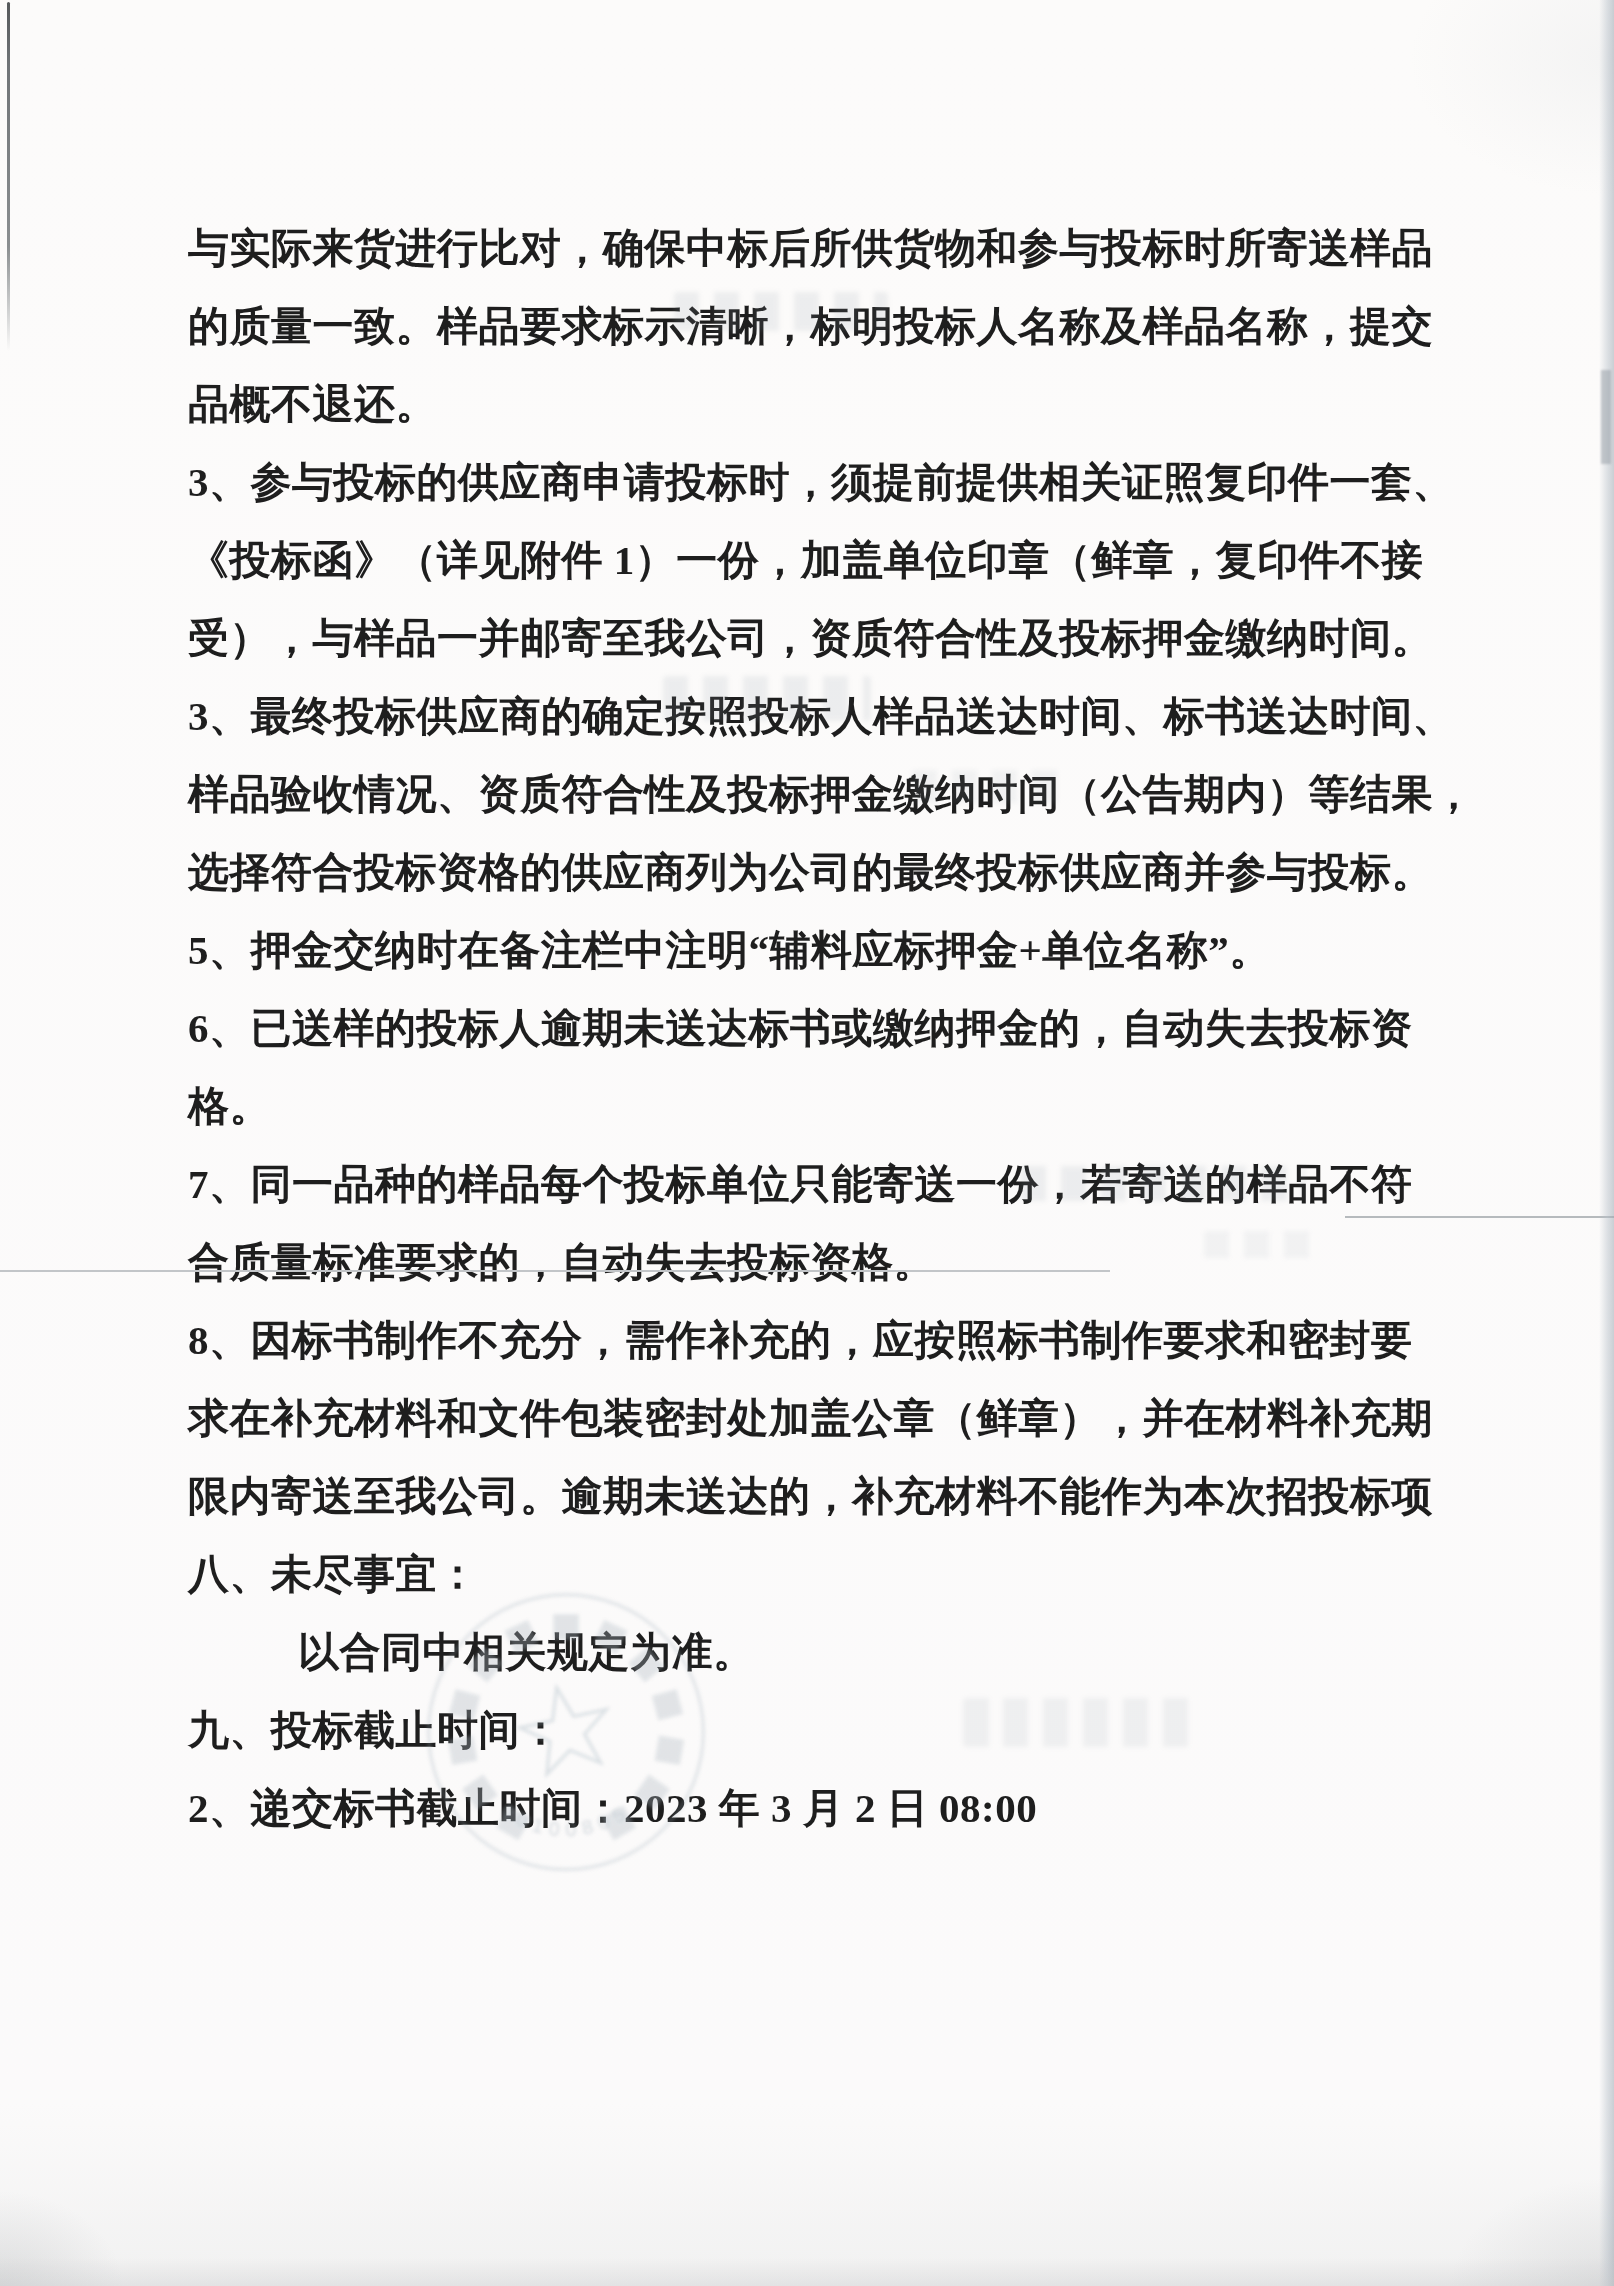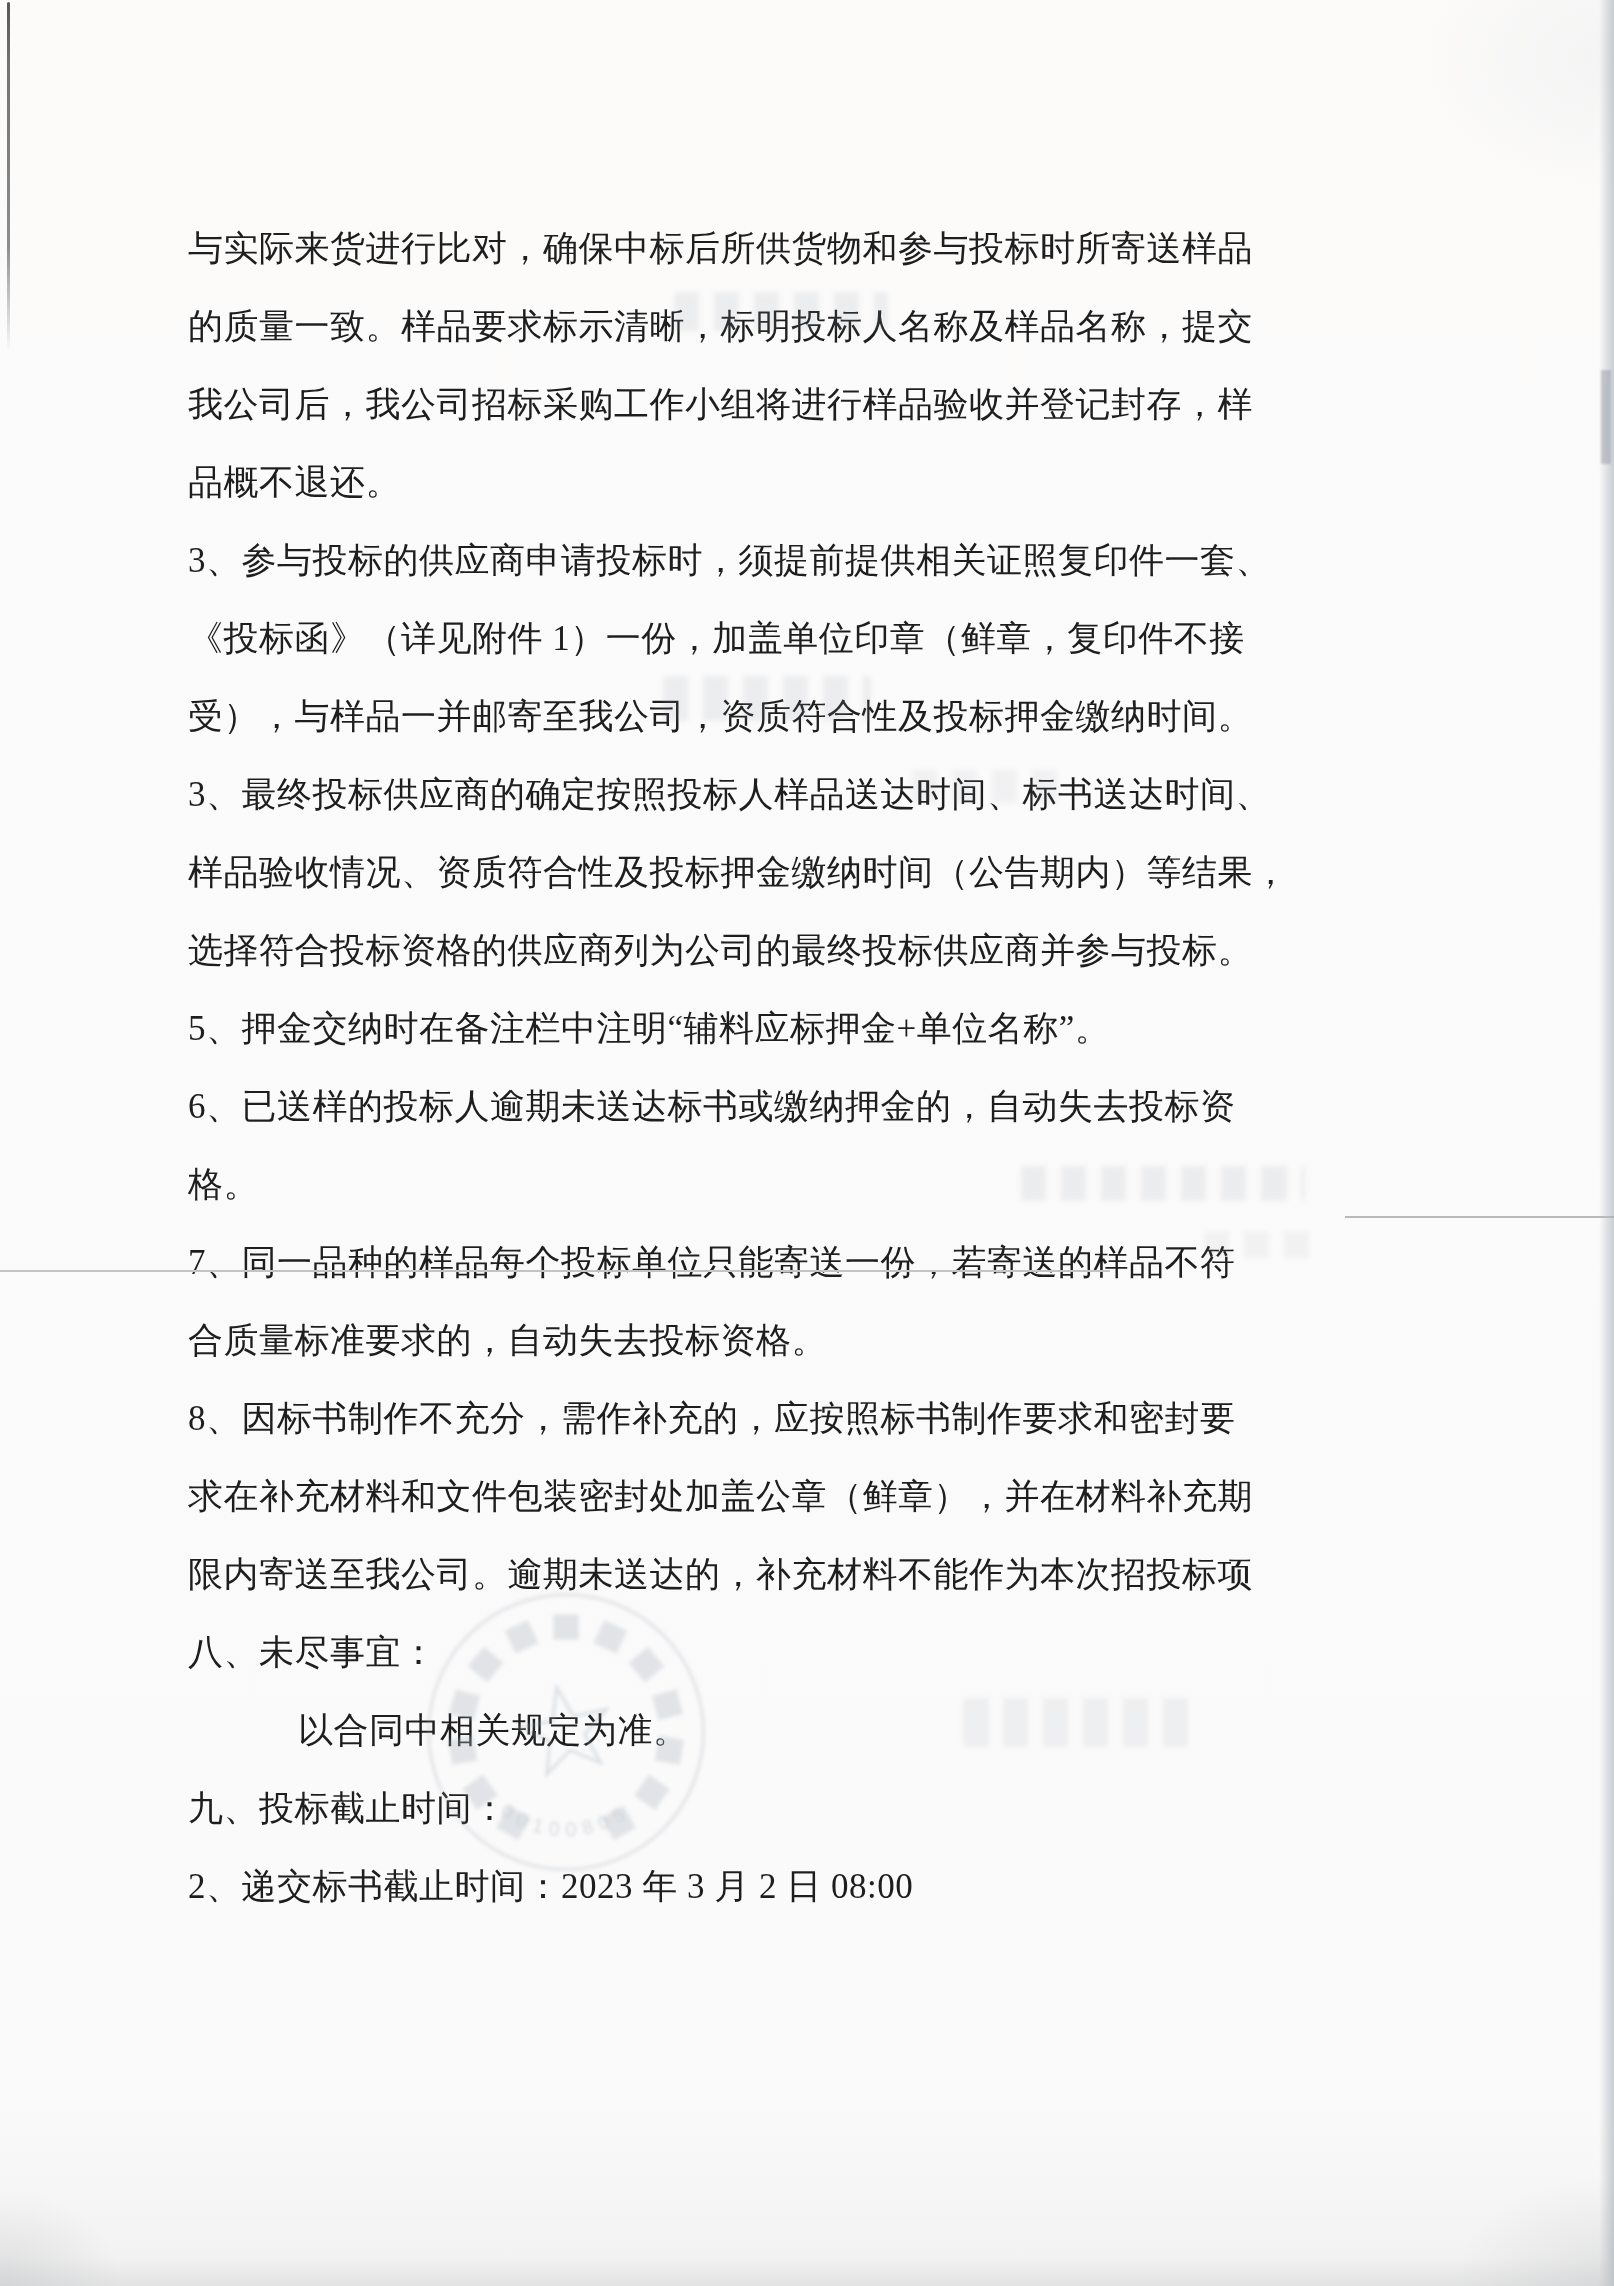--- a/index.html
+++ b/index.html
@@ -13,23 +13,23 @@
       linear-gradient(180deg,#fcfbfa 0%, #fbfafa 92%, #f1f1f1 100%);
     overflow:hidden;
     font-family:"Liberation Serif","DejaVu Serif",serif;
   }
   .textcol{
     position:absolute;left:188px;top:223px;width:1284px;
     color:#1e1e1e;
   }
   .line{
     height:78px;
-    font-size:35px;
+    font-size:41px;
     line-height:51px;
-    font-weight:400;
+    font-weight:700;
     white-space:nowrap;
     letter-spacing:0.5px;
   }
   .line.indent{padding-left:110px;}
   
   .seam{position:absolute;height:2px;background:#c2c5c8;}
   .seam.right{background:#b6babd;}
   
   .edge-left{
     position:absolute;left:6.9px;top:2px;width:2.9px;height:349px;
@@ -64,21 +64,20 @@
   }
 </style>
 </head>
 <body>
 
 <div class="page">
 
   <div class="textcol">
     <div class="line">与实际来货进行比对，确保中标后所供货物和参与投标时所寄送样品</div>
     <div class="line">的质量一致。样品要求标示清晰，标明投标人名称及样品名称，提交</div>
-    <div class="line">我公司后，我公司招标采购工作小组将进行样品验收并登记封存，样</div>
     <div class="line">品概不退还。</div>
     <div class="line">3、参与投标的供应商申请投标时，须提前提供相关证照复印件一套、</div>
     <div class="line">《投标函》（详见附件 1）一份，加盖单位印章（鲜章，复印件不接</div>
     <div class="line">受），与样品一并邮寄至我公司，资质符合性及投标押金缴纳时间。</div>
     <div class="line">3、最终投标供应商的确定按照投标人样品送达时间、标书送达时间、</div>
     <div class="line">样品验收情况、资质符合性及投标押金缴纳时间（公告期内）等结果，</div>
     <div class="line">选择符合投标资格的供应商列为公司的最终投标供应商并参与投标。</div>
     <div class="line">5、押金交纳时在备注栏中注明“辅料应标押金+单位名称”。</div>
     <div class="line">6、已送样的投标人逾期未送达标书或缴纳押金的，自动失去投标资</div>
     <div class="line">格。</div>

